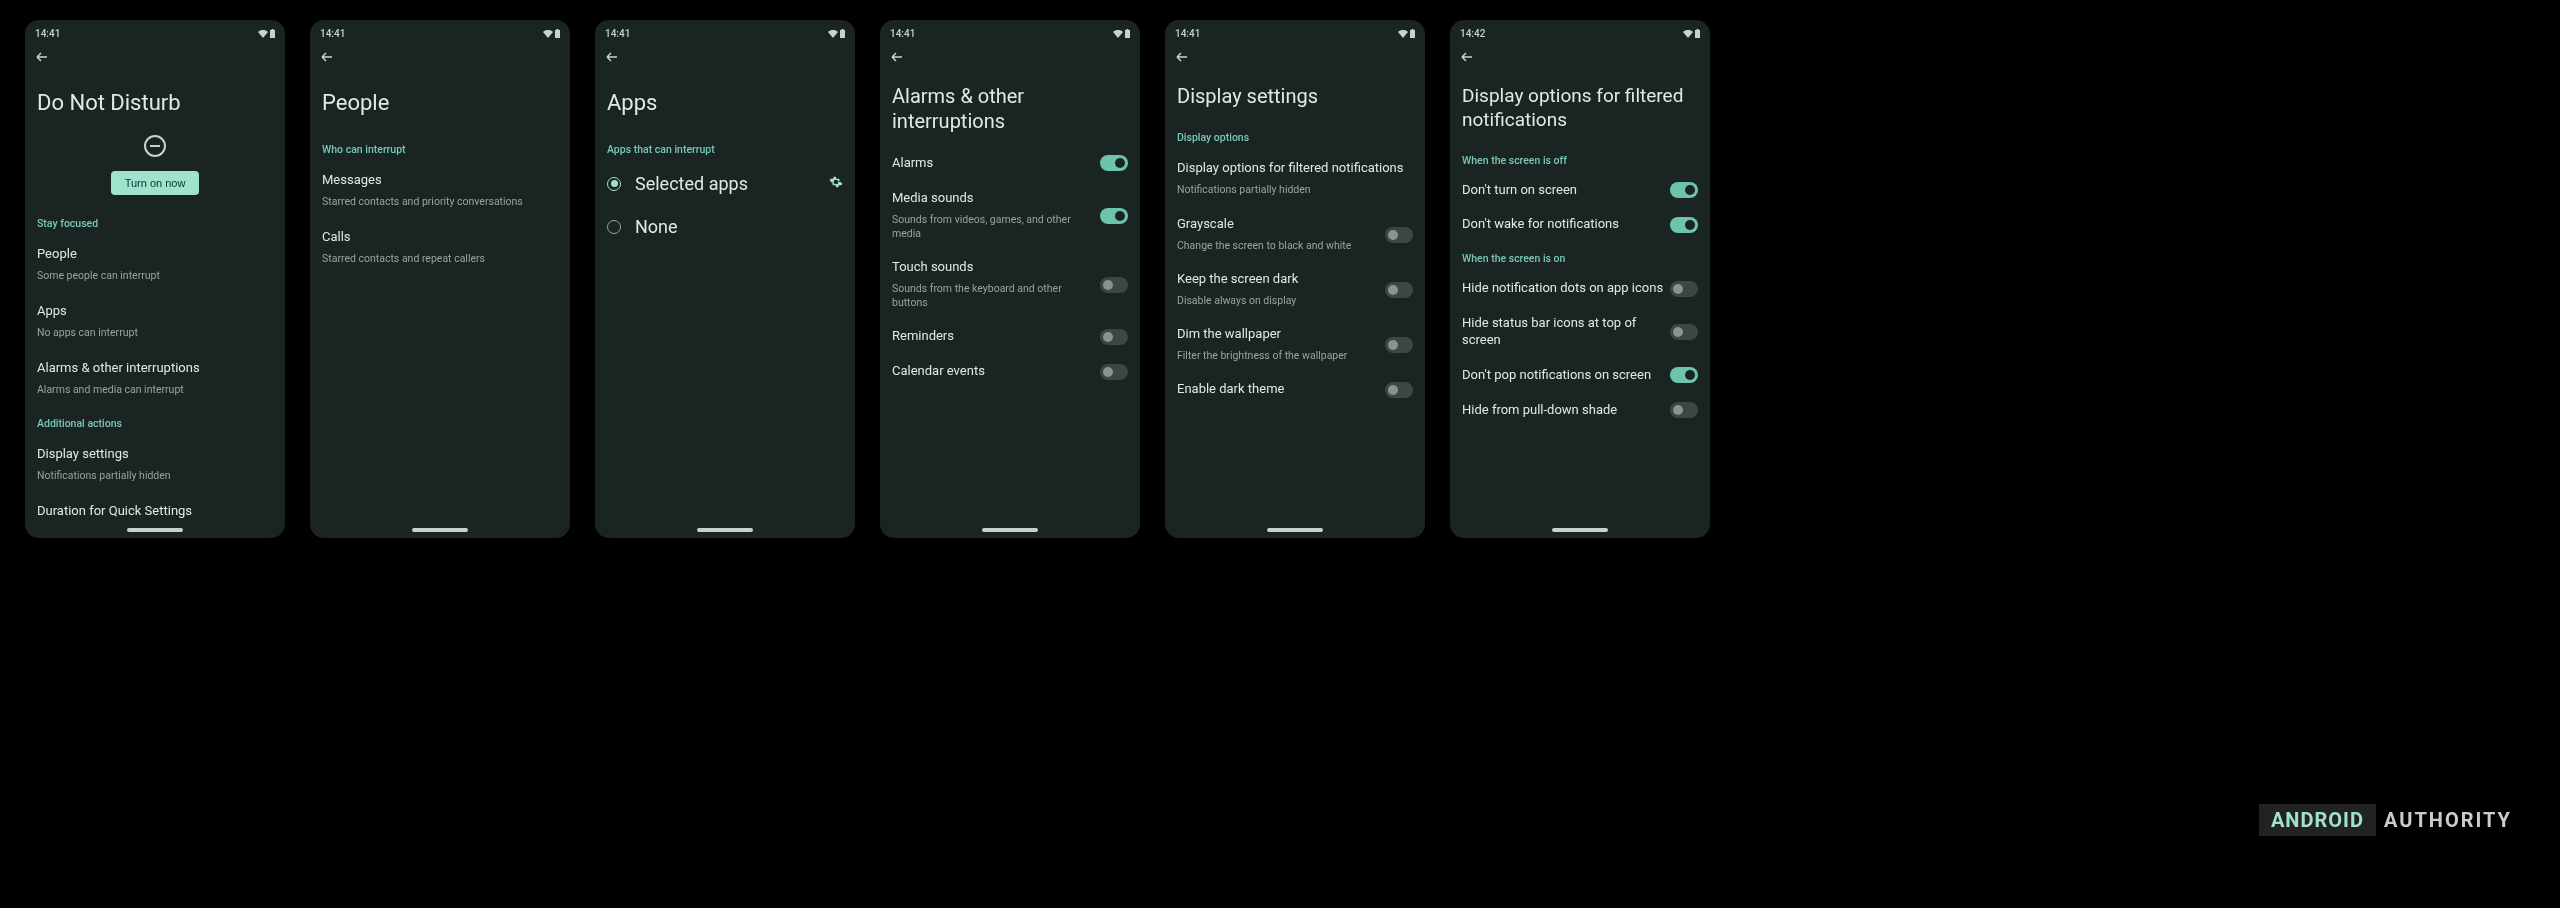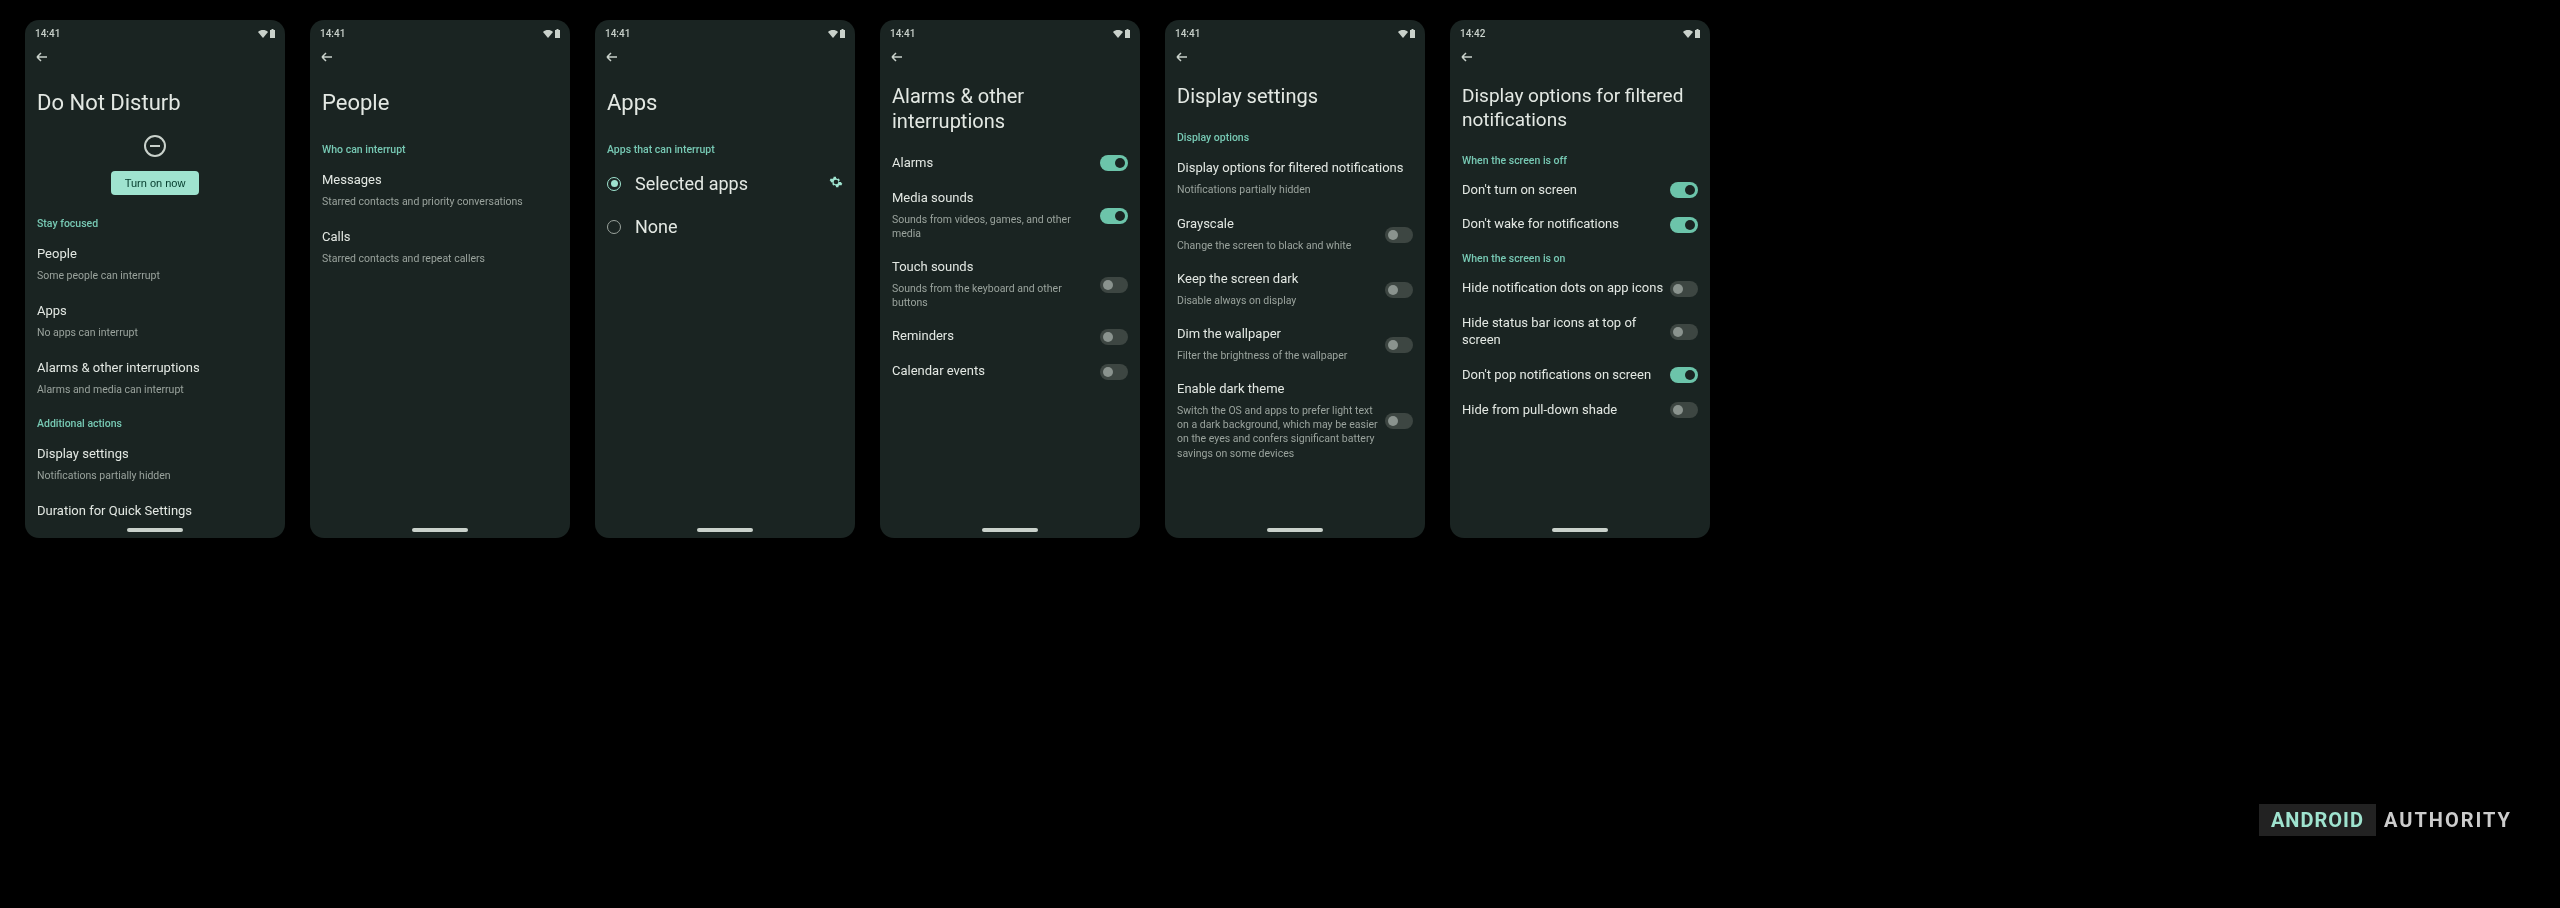--- a/index.html
+++ b/index.html
@@ -406,21 +406,20 @@
     <div class="toggle-row">
       <div class="text-block">
         <div class="item-title">Dim the wallpaper</div>
         <div class="item-sub">Filter the brightness of the wallpaper</div>
       </div>
       <div class="toggle"></div>
     </div>
     <div class="toggle-row">
       <div class="text-block">
         <div class="item-title">Enable dark theme</div>
-        <div class="item-sub">Switch the OS and apps to prefer light text on a dark background, which may be easier on the eyes and confers significant battery savings on some devices</div>
       </div>
       <div class="toggle"></div>
     </div>
   </div>
   <div class="nav-bar"></div>
 </div>
 
 <div class="screen">
   <div class="status-bar">
     <span>14:42</span>

